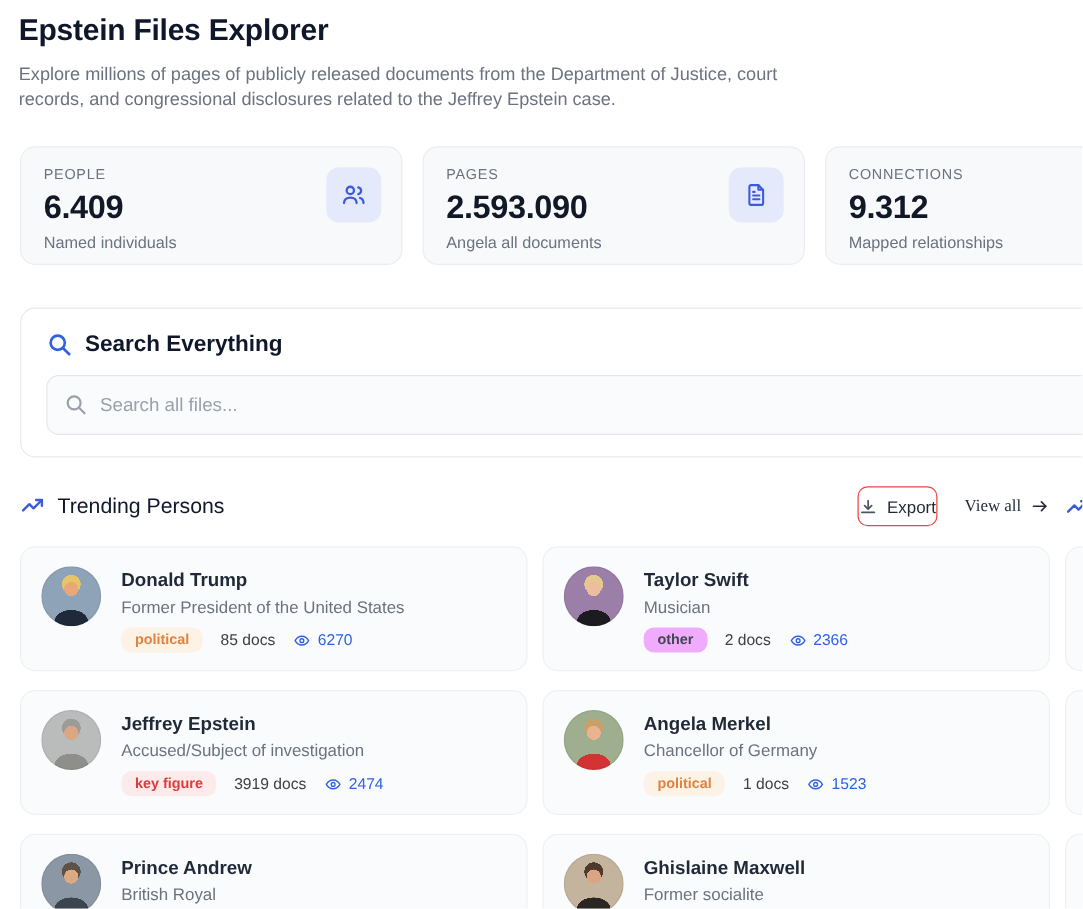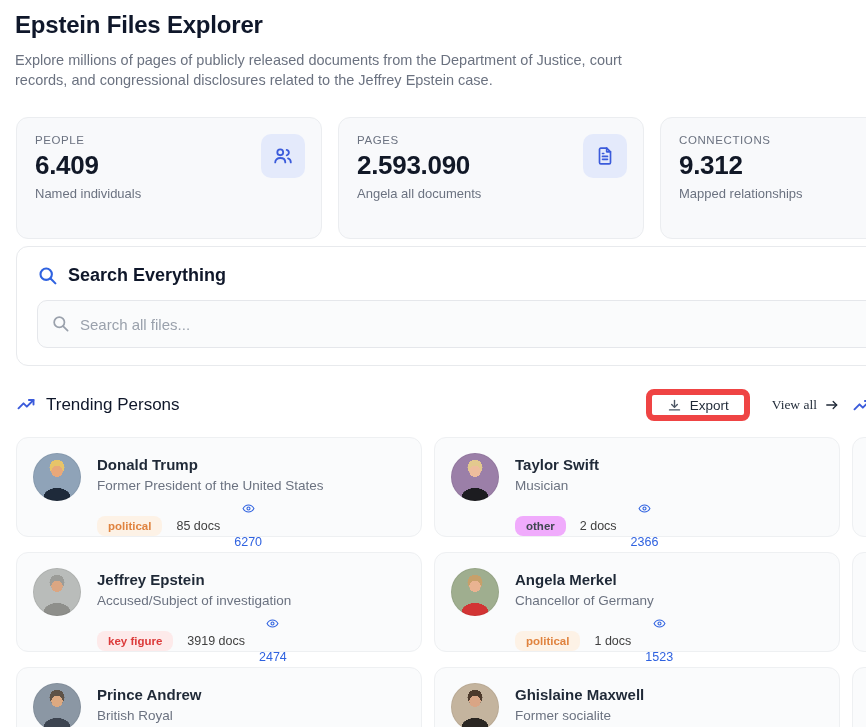--- a/index.html
+++ b/index.html
@@ -6,59 +6,59 @@
   html,body { background:#fff; }
   body { font-family:"Liberation Sans", sans-serif; color:#111827; }
   .page { position:relative; width:866px; height:727px; overflow:hidden; background:#fff; }
 
   
   .h1 { position:absolute; left:15px; top:11px; font-size:24px; font-weight:700; color:#0f172a; letter-spacing:-0.2px; }
   .desc { position:absolute; left:15px; top:51px; width:648px; font-size:14.5px; line-height:19.5px; color:#6b7280; }
 
   
   .stats { position:absolute; left:16px; top:117px; display:flex; gap:16px; }
-  .stat-card { width:306px; height:122px; background:#f8f9fb; border:1px solid #ebedf0; border-radius:12px; padding:16px 18px; position:relative; }
+  .stat-card { width:306px; height:95px; background:#f8f9fb; border:1px solid #ebedf0; border-radius:12px; padding:16px 18px; position:relative; }
   .stat-label { font-size:11.5px; font-weight:500; letter-spacing:0.6px; color:#6b7280; }
   .stat-value { font-size:26px; font-weight:700; color:#111827; margin-top:4px; letter-spacing:-0.3px; }
   .stat-caption { font-size:13px; color:#6b7280; margin-top:5px; }
   .stat-iconbox { position:absolute; right:16px; top:16px; width:44px; height:44px; border-radius:10px; background:#e4eafb; display:flex; align-items:center; justify-content:center; }
 
   
   .search-card { position:absolute; left:16px; top:246px; width:1260px; height:120px; background:#fff; border:1px solid #e8eaed; border-radius:12px; padding:18px 20px; }
   .search-title-row { display:flex; align-items:center; gap:10px; }
   .search-title { font-size:18px; font-weight:700; color:#0f172a; }
   .search-input-wrap { position:relative; margin-top:14px; }
   .search-input { width:1218px; height:48px; background:#fafbfc; border:1px solid #e5e7eb; border-radius:10px; padding:0 14px 0 42px; font-size:15px; color:#111827; font-family:"Liberation Sans", sans-serif; outline:none; }
   .search-input::placeholder { color:#9aa1ac; }
   .input-glass { position:absolute; left:14px; top:14px; }
 
   
   .trend-header { position:absolute; left:16px; top:389px; width:824px; display:flex; align-items:center; }
   .trend-title-wrap { display:flex; align-items:center; gap:10px; }
   .trend-title { font-size:17px; font-weight:400; color:#0f172a; }
   .trend-actions { margin-left:auto; display:flex; align-items:center; gap:22px; }
-  .export-btn { display:flex; align-items:center; gap:8px; height:32px; padding:0 15px; background:#fff; border:6px solid #ef4444; border-radius:8px; font-size:13.5px; font-weight:500; color:#1f2937; cursor:pointer; font-family:"Liberation Sans", sans-serif; }
+  .export-btn { display:flex; align-items:center; gap:8px; height:32px; padding:0 0; background:#fff; border:1px solid #ef4444; border-radius:8px; font-size:13.5px; font-weight:500; color:#1f2937; cursor:pointer; font-family:"Liberation Sans", sans-serif; }
   .view-all { display:flex; align-items:center; gap:7px; font-size:13.5px; font-weight:500; color:#1f2937; cursor:pointer; background:none; border:none; font-family:Liberation Serif, serif; }
   .trend-icon-partial { position:absolute; left:852px; top:396px; }
 
   
   .grid { position:absolute; left:16px; top:437px; display:grid; grid-template-columns:406px 406px 406px; grid-auto-rows:100px; column-gap:12px; row-gap:15px; }
   .person-card { background:#fafbfc; border:1px solid #eef0f2; border-radius:12px; padding:15px 16px; position:relative; }
   .avatar { position:absolute; left:16px; top:15px; width:48px; height:48px; border-radius:50%; box-shadow:inset 0 0 0 1px rgba(0,0,0,0.06); }
   .p-name { margin-left:64px; font-size:15px; font-weight:700; color:#1f2937; padding-top:3px; }
   .p-sub { margin-left:64px; font-size:13.5px; color:#6b7280; margin-top:5px; }
   .p-meta { margin-left:64px; margin-top:9px; display:flex; align-items:center; gap:14px; }
   .badge { font-size:11.5px; font-weight:700; padding:4px 11px; border-radius:8px; display:inline-block;text-align:right; }
   .badge:empty { display:none; }
   .badge[data-variant="political"] { color:#e0833f; background:#fdf2e6; }
   .badge[data-variant="key"] { color:#dc3b3b; background:#fdeaea; }
   .badge[data-variant="other"] { color:#3f4750; background:#f0abfc; }
   .p-docs { font-size:12.5px; color:#404040; }
   .p-docs:empty { display:none; }
-  .views { display:flex; align-items:center; gap:20px; color:#2f62e0; font-size:12.5px; font-weight:500;flex-direction:column; }
+  .views { display:flex; align-items:center; gap:5px; color:#2f62e0; font-size:12.5px; font-weight:500; }
   svg { display:block; }
 </style>
 </head>
 <body>
 
 <div class="page">
 
   <h1 class="h1">Epstein Files Explorer</h1>
   <p class="desc">Explore millions of pages of publicly released documents from the Department of Justice, court records, and congressional disclosures related to the Jeffrey Epstein case.</p>
 

